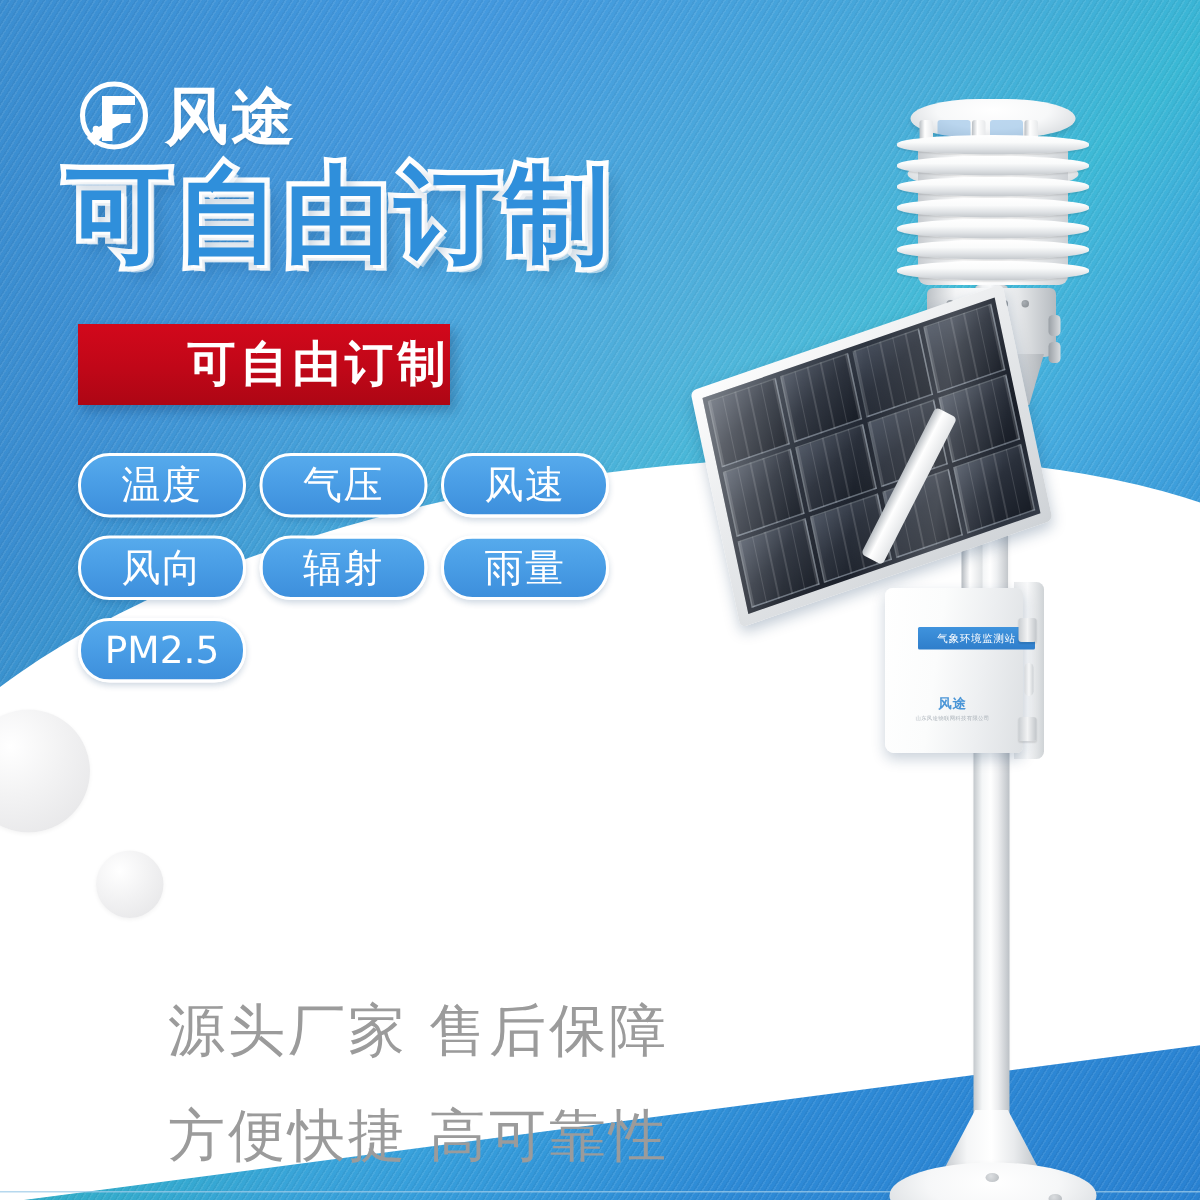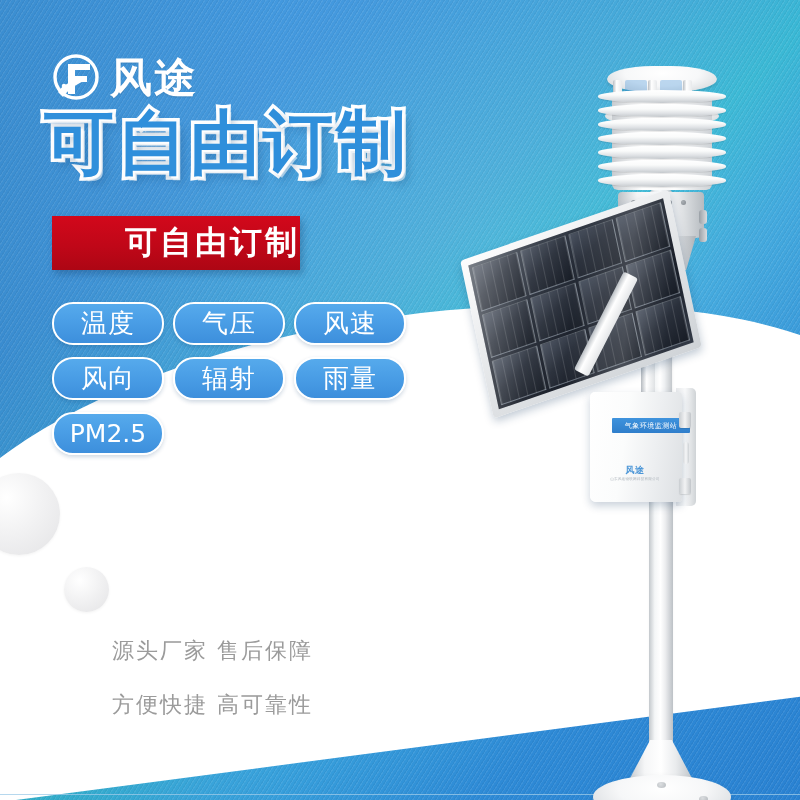--- a/index.html
+++ b/index.html
@@ -107,23 +107,24 @@
     display:flex;align-items:center;justify-content:center;
     color:#ffffff;font-size:26px;font-weight:400;letter-spacing:1px;
     font-family:"DejaVu Sans","Liberation Sans",sans-serif;
     box-sizing:border-box;
   }
   .tag.lat{font-size:25px;letter-spacing:0;}
 
   
   .taglines{position:absolute;left:112px;top:640px;}
   .tagline{
-    color:#9b9b9b;font-size:22px;font-weight:400;letter-spacing:2px;
+    color:#9b9b9b;font-size:38px;font-weight:400;letter-spacing:2px;
     line-height:1;margin-bottom:32px;white-space:pre;
     font-family:"DejaVu Sans","Liberation Sans",sans-serif;
+    margin-top:28px;
   }
 
   
   .product{position:absolute;left:455px;top:40px;width:345px;height:760px;}
 
   
   .mast{
     position:absolute;left:195px;top:150px;width:22px;height:570px;
     background:linear-gradient(90deg,#c9cdd1 0%,#f3f5f6 22%,#ffffff 46%,#eef0f2 66%,#c3c7cb 100%);
     border-radius:3px;

